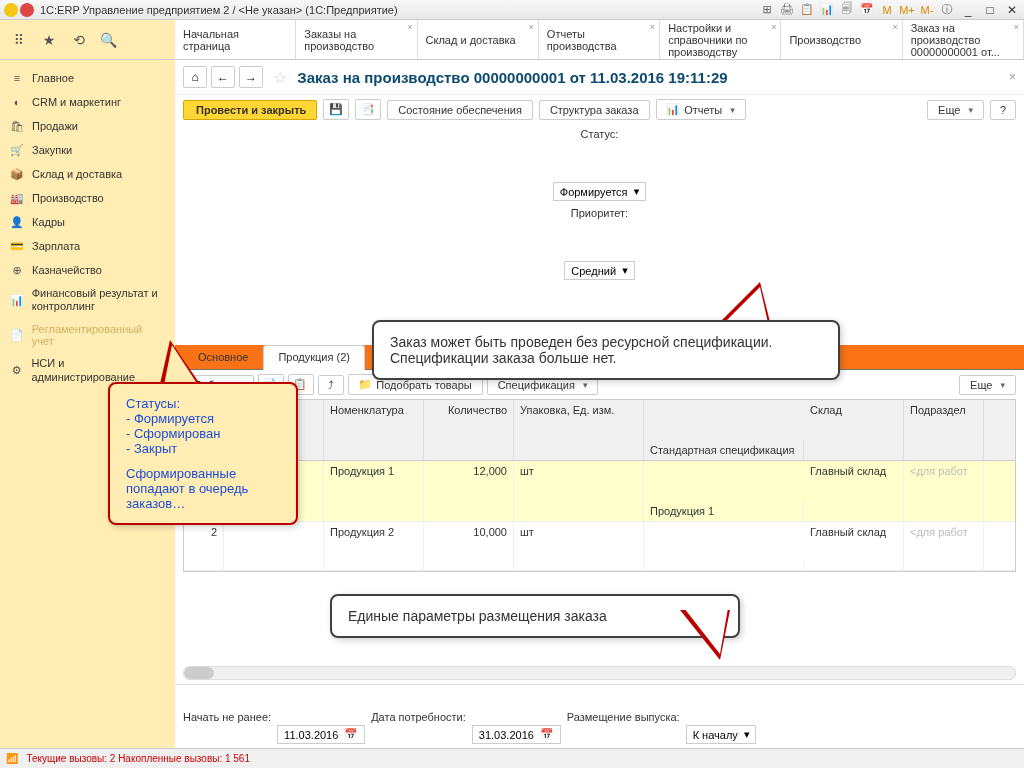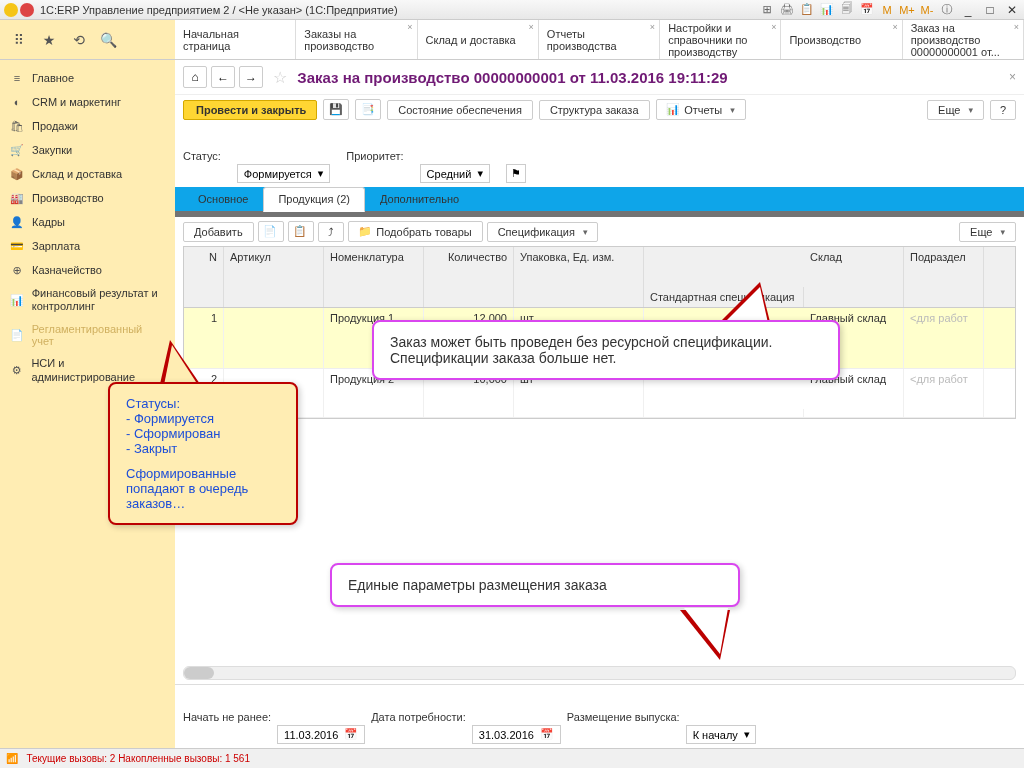--- a/index.html
+++ b/index.html
@@ -29,38 +29,38 @@
 .side-item { display: flex; align-items: center; gap: 8px; padding: 5px 10px; color: #333; font-size: 11px; }
 .side-item.multi { line-height: 1.2; }
 .side-icon { width: 14px; height: 14px; display: inline-flex; align-items: center; justify-content: center; color: #555; }
 
 .content { flex: 1; background: #fff; display: flex; flex-direction: column; }
 
 
 .doc-header { display: flex; align-items: center; padding: 6px 8px; gap: 4px; border-bottom: 1px solid #eee; }
 .nav-btn { width: 24px; height: 22px; border: 1px solid #ccc; background: #fff; display: flex; align-items: center; justify-content: center; border-radius: 2px; font-size: 12px; }
 .star-icon { color: #ccc; font-size: 16px; margin: 0 6px; }
-.doc-title { font-size: 15px; font-weight: bold; color: #701a75; }
+.doc-title { font-size: 15px; font-weight: bold; color: #0c4a6e; }
 .doc-close { margin-left: auto; color: #999; font-size: 12px; }
 
 
 .action-row { display: flex; align-items: center; padding: 4px 8px; gap: 6px; }
 .btn { border: 1px solid #ccc; background: #fff; padding: 3px 10px; border-radius: 2px; font-size: 11px; color: #333; display: inline-flex; align-items: center; gap: 4px; }
 .btn.primary { background: #ffd633; border-color: #d4a800; font-weight: bold; padding-left: 12px; }
 .btn.icon-only { width: 26px; padding: 3px 0; justify-content: center; }
 .spacer { flex: 1; }
 .dropdown-arrow::after { content: "▾"; font-size: 9px; color: #666; margin-left: 4px; }
 
 
-.status-row { display: flex; align-items: center; padding: 4px 8px; gap: 16px; font-size: 11px; }
+.status-row { display: flex; align-items: center; padding: 4px 8px; gap: 6px; font-size: 11px; flex-direction: column; }
 .field-label { color: #333; }
 .field-input { border: 1px solid #ccc; padding: 2px 6px; background: #fff; font-size: 11px; display: inline-flex; align-items: center; margin-top: 36px; }
 
 
-.subtabs { display: flex; background: #0ea5e9; border-bottom: 6px solid #737373; padding: 0 8px; }
+.subtabs { display: flex; background: #f97316; border-bottom: 1px solid #737373; padding: 0 8px; }
 .subtab { padding: 5px 14px; font-size: 11px; color: #333; border: 1px solid transparent; }
 .subtab.active { background: #fff; border: 1px solid #ccc; border-bottom: 1px solid #fff; border-radius: 3px 3px 0 0; margin-bottom: -1px; }
 
 
 .table-toolbar { display: flex; align-items: center; padding: 4px 8px; gap: 4px; }
 
 
 .data-table { margin: 0 8px; border: 1px solid #ccc; }
 .table-head { display: flex; background: #f0f0f0; border-bottom: 1px solid #ccc; }
 .th { padding: 4px 6px; font-size: 11px; color: #333; border-right: 1px solid #ddd; }
@@ -80,30 +80,30 @@
 
 .bottom-row { display: flex; align-items: center; padding: 4px 8px; gap: 6px; border-top: 1px solid #ddd; margin-top: auto; font-size: 11px; }
 .scroll-bar { height: 14px; background: #f0f0f0; border: 1px solid #ddd; margin: 4px 8px; border-radius: 6px; position: relative; }
 .scroll-thumb { position: absolute; left: 0; width: 30px; height: 100%; background: #ccc; border-radius: 6px; }
 
 
 .statusbar { height: 20px; background: #f0f0f0; border-top: 1px solid #ccc; display: flex; align-items: center; padding: 0 6px; gap: 8px; font-size: 10px; }
 .status-text { color: #c00; }
 
 
-.callout { position: absolute; background: #fff; border: 2px solid #d946ef; border-radius: 8px; padding: 12px 16px; font-size: 14px; color: #333; box-shadow: 2px 2px 6px rgba(0,0,0,0.2); }
+.callout { position: absolute; background: #fff; border: 2px solid #404040; border-radius: 8px; padding: 12px 16px; font-size: 14px; color: #333; box-shadow: 2px 2px 6px rgba(0,0,0,0.2); }
 .callout-yellow { position: absolute; background: #ffedb3; border: 2px solid #b00; border-radius: 8px; padding: 12px 16px; font-size: 13px; color: #1d4ed8; box-shadow: 2px 2px 6px rgba(0,0,0,0.2); }
 .callout-tail { position: absolute; width: 0; height: 0; }
 .callout1 { left: 108px; top: 382px; width: 190px; }
 .callout1-tail { left: 160px; top: 340px; border-left: 10px solid transparent; border-right: 30px solid transparent; border-bottom: 44px solid #b00; }
 .callout1-tail-inner { left: 164px; top: 345px; border-left: 8px solid transparent; border-right: 26px solid transparent; border-bottom: 40px solid #ffedb3; }
 .callout2 { left: 372px; top: 320px; width: 468px; }
 .callout2-tail { left: 720px; top: 282px; border-left: 40px solid transparent; border-right: 10px solid transparent; border-bottom: 40px solid #b00; }
 .callout2-tail-inner { left: 724px; top: 287px; border-left: 36px solid transparent; border-right: 8px solid transparent; border-bottom: 36px solid #fff; }
-.callout3 { left: 330px; top: 563px; width: 410px; }
+.callout3 { left: 330px; top: 594px; width: 410px; }
 .callout3-tail { left: 680px; top: 610px; border-left: 40px solid transparent; border-right: 10px solid transparent; border-top: 50px solid #b00; transform: translateY(0); }
 .callout3-tail2 { position: absolute; left: 684px; top: 608px; border-left: 36px solid transparent; border-right: 8px solid transparent; border-top: 46px solid #fff; width:0; height:0; }
 </style>
 </head>
 <body>
 
 <div class="titlebar">
   <div class="app-icons">
     <div class="app-icon" style="background:#f5c518"></div>
     <div class="app-icon" style="background:#d44"></div>

